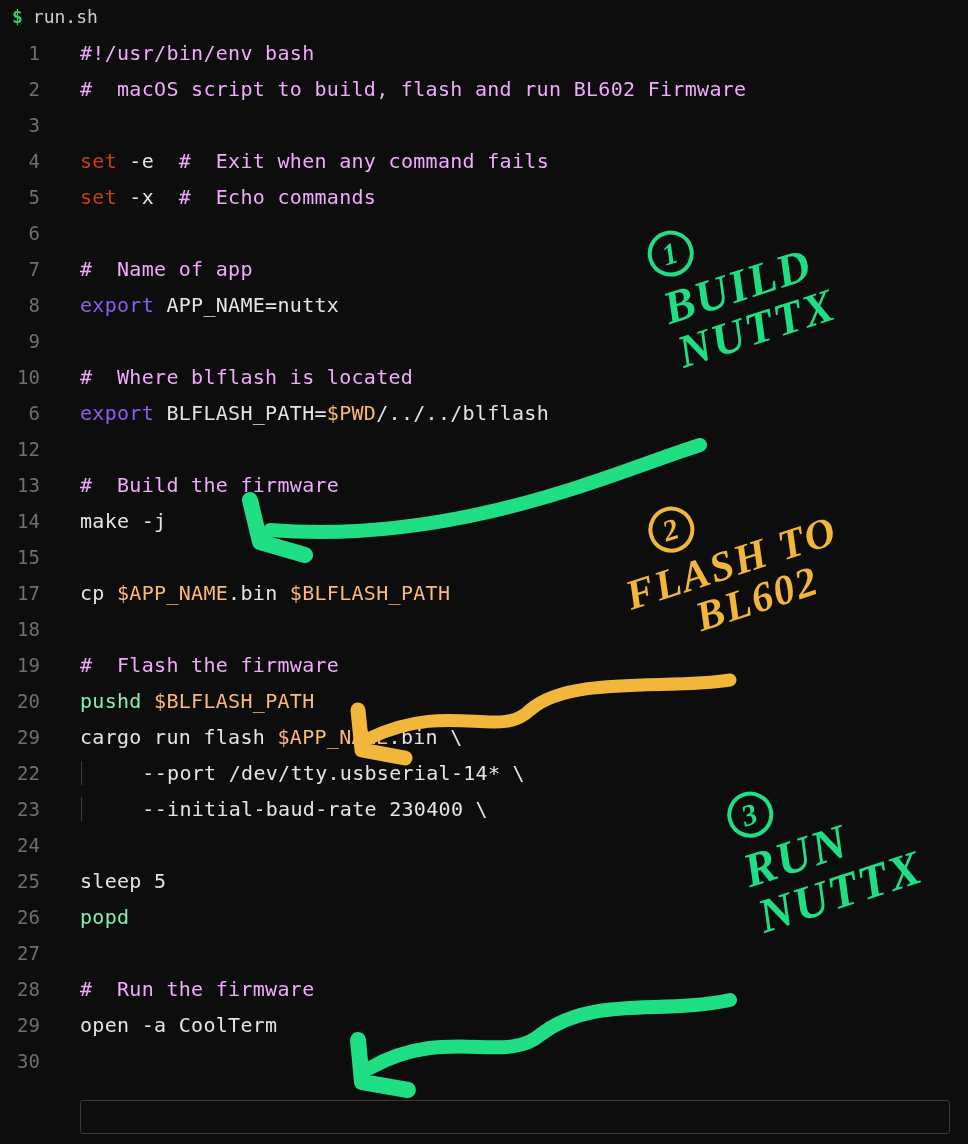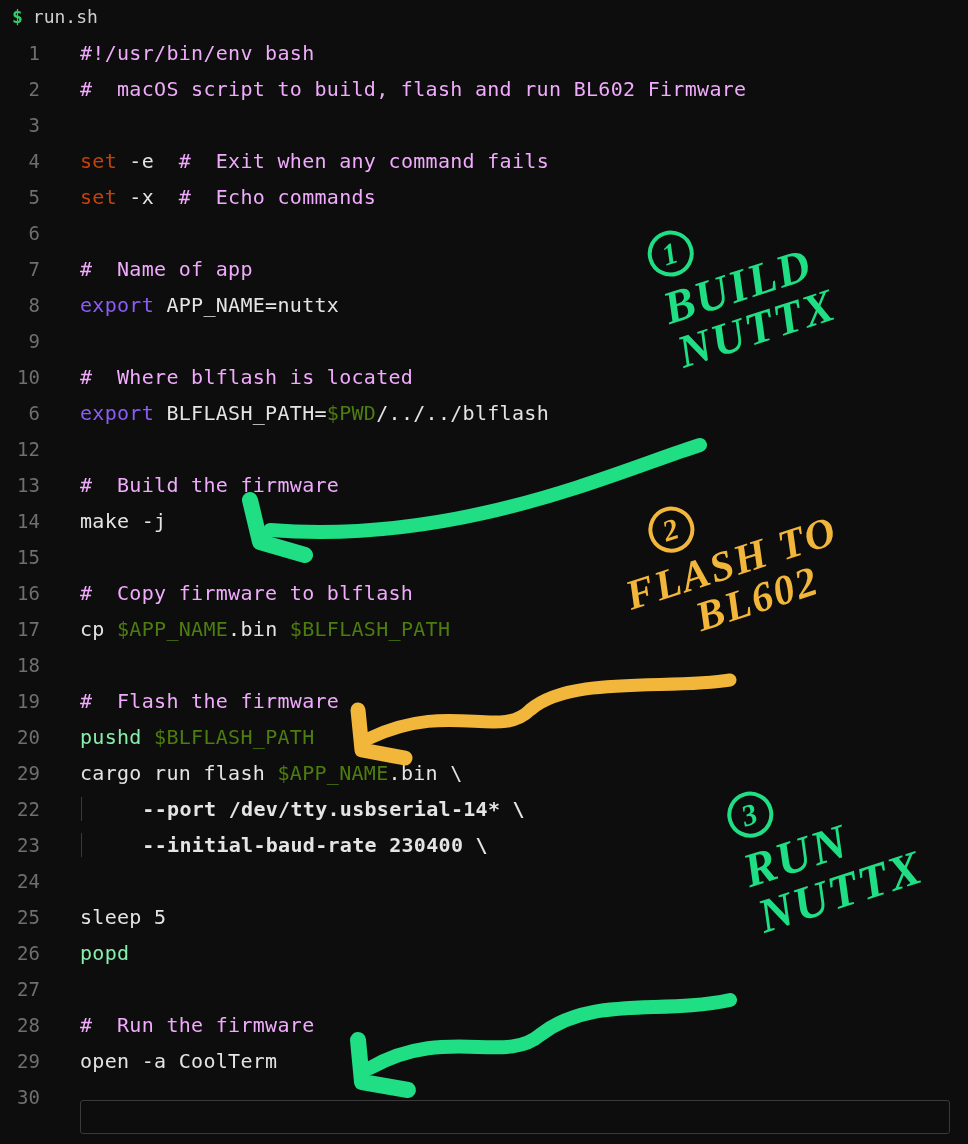--- a/index.html
+++ b/index.html
@@ -41,28 +41,27 @@
     flex-shrink: 0;
   }
   .code {
     padding-left: 18px;
     font-size: 20px;
     letter-spacing: 0.3px;
   }
   .c-comment { color: #f0abfc; }
   .c-keyword { color: #c2410c; }
   .c-builtin { color: #8b5cf6; }
-  .c-var { color: #4d7c0f; }
+  .c-var { color: #fdba74; }
   .c-plain { color: #e4e4e4; }
   .c-cmd { color: #86efac; }
   .indent-guide {
     border-left: 1px solid #3a3a3a;
     padding-left: 11px;
     margin-left: 1px;
-    font-weight: bold;
   }
   .cursor-line {
     position: absolute;
     left: 80px;
     bottom: 10px;
     width: 870px;
     height: 34px;
     border: 1px solid #3a3a3a;
     border-radius: 3px;
     pointer-events: none;
@@ -113,21 +112,20 @@
     <div class="line"><div class="gutter">6</div><div class="code"></div></div>
     <div class="line"><div class="gutter">7</div><div class="code"><span class="c-comment">#  Name of app</span></div></div>
     <div class="line"><div class="gutter">8</div><div class="code"><span class="c-builtin">export</span><span class="c-plain"> APP_NAME=nuttx</span></div></div>
     <div class="line"><div class="gutter">9</div><div class="code"></div></div>
     <div class="line"><div class="gutter">10</div><div class="code"><span class="c-comment">#  Where blflash is located</span></div></div>
     <div class="line"><div class="gutter">6</div><div class="code"><span class="c-builtin">export</span><span class="c-plain"> BLFLASH_PATH=</span><span class="c-var">$PWD</span><span class="c-plain">/../../blflash</span></div></div>
     <div class="line"><div class="gutter">12</div><div class="code"></div></div>
     <div class="line"><div class="gutter">13</div><div class="code"><span class="c-comment">#  Build the firmware</span></div></div>
     <div class="line"><div class="gutter">14</div><div class="code"><span class="c-plain">make -j</span></div></div>
     <div class="line"><div class="gutter">15</div><div class="code"></div></div>
-    <div class="line"><div class="gutter">16</div><div class="code"><span class="c-comment">#  Copy firmware to blflash</span></div></div>
     <div class="line"><div class="gutter">17</div><div class="code"><span class="c-plain">cp </span><span class="c-var">$APP_NAME</span><span class="c-plain">.bin </span><span class="c-var">$BLFLASH_PATH</span></div></div>
     <div class="line"><div class="gutter">18</div><div class="code"></div></div>
     <div class="line"><div class="gutter">19</div><div class="code"><span class="c-comment">#  Flash the firmware</span></div></div>
     <div class="line"><div class="gutter">20</div><div class="code"><span class="c-cmd">pushd</span><span class="c-plain"> </span><span class="c-var">$BLFLASH_PATH</span></div></div>
     <div class="line"><div class="gutter">29</div><div class="code"><span class="c-plain">cargo run flash </span><span class="c-var">$APP_NAME</span><span class="c-plain">.bin \</span></div></div>
     <div class="line"><div class="gutter">22</div><div class="code"><span class="indent-guide"><span class="c-plain">    --port /dev/tty.usbserial-14* \</span></span></div></div>
     <div class="line"><div class="gutter">23</div><div class="code"><span class="indent-guide"><span class="c-plain">    --initial-baud-rate 230400 \</span></span></div></div>
     <div class="line"><div class="gutter">24</div></div>
     <div class="line"><div class="gutter">25</div><div class="code"><span class="c-plain">sleep 5</span></div></div>
     <div class="line"><div class="gutter">26</div><div class="code"><span class="c-cmd">popd</span></div></div>

